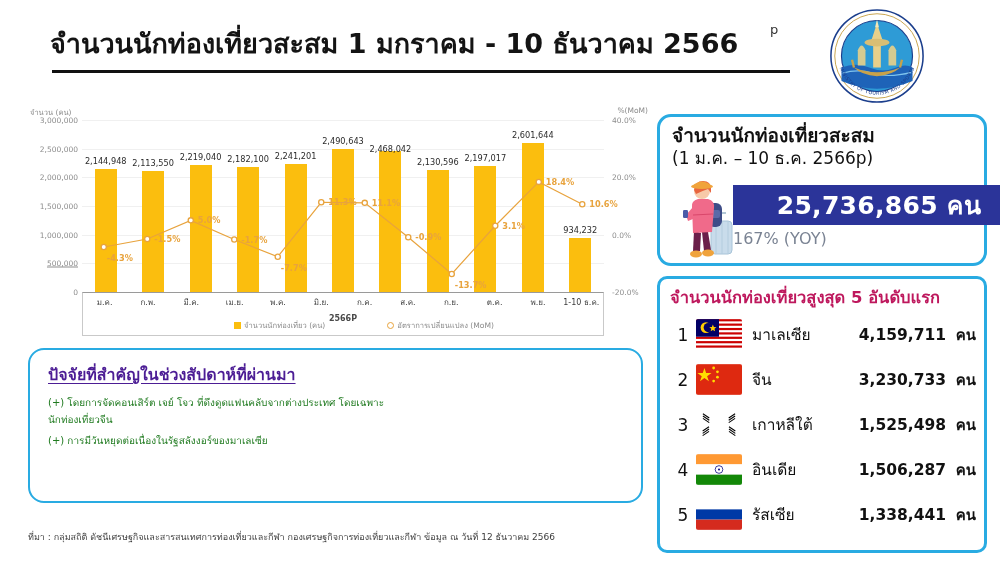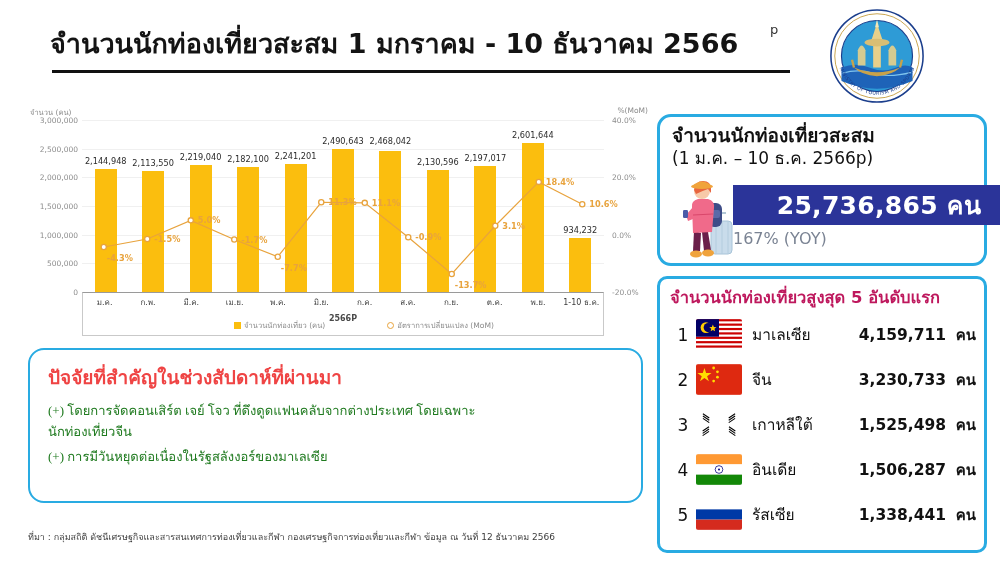--- a/index.html
+++ b/index.html
@@ -183,31 +183,31 @@
   #factors-box {
     position: absolute;
     left: 28px; top: 348px;
     width: 615px; height: 155px;
     border: 2.5px solid #29ABE2;
     border-radius: 16px;
     background: #fff;
     padding: 12px 18px 10px 18px;
   }
   #factors-heading {
-    font-size: 19px;
-    font-weight: 700;
-    color: #ef4444;
+    font-size: 16px;
+    font-weight: 700;
+    color: #4c1d95;
+    text-decoration: underline;
     text-underline-offset: 3px;
     margin-bottom: 9px;
   }
   .factor-line {
-    font-size: 13px;
+    font-size: 10px;
     color: #1F7A1F;
     line-height: 1.48;
-    font-family: Liberation Serif, serif;
   }
   #factor-0 { margin-bottom: 2px; }
   #factor-1 { margin-top: 6px; }
 
   
   #source-note {
     position: absolute;
     left: 28px; top: 530px;
     font-size: 9px;
     color: #3c3c3c;
@@ -373,21 +373,21 @@
 
   <div class="axis-title" id="y-axis-title">จำนวน (คน)</div>
   <div class="axis-title" id="y2-axis-title">%(MoM)</div>
 
   <div id="y-axis-left">
       <div class="ytick" style="top: 0px;">3,000,000</div>
       <div class="ytick" style="top: 28.6667px;">2,500,000</div>
       <div class="ytick" style="top: 57.3333px;">2,000,000</div>
       <div class="ytick" style="top: 86px;">1,500,000</div>
       <div class="ytick" style="top: 114.667px;">1,000,000</div>
-      <div class="ytick" style="top: 143.333px;">500,000</div>
+      <div class="ytick" style="top: 143.333px; text-decoration: underline;">500,000</div>
       <div class="ytick" style="top: 172px;">0</div>
     </div>
   <div id="y-axis-right">
       <div class="ytick" style="top: 0px;">40.0%</div>
       <div class="ytick" style="top: 57.3333px;">20.0%</div>
       <div class="ytick" style="top: 114.667px;">0.0%</div>
       <div class="ytick" style="top: 172px;">-20.0%</div>
     </div>
 
   <div id="plot">
@@ -419,21 +419,21 @@
         </div>
         <div class="bar-slot">
           <div class="bar-label" style="bottom: 131.496px;">2,241,201</div>
           <div class="bar" style="height: 128.496px; background: rgb(251, 190, 14);"></div>
         </div>
         <div class="bar-slot">
           <div class="bar-label" style="bottom: 145.797px;">2,490,643</div>
           <div class="bar" style="height: 142.797px; background: rgb(251, 190, 14);"></div>
         </div>
         <div class="bar-slot">
-          <div class="bar-label" style="bottom: 146px; text-align: right;">2,468,042</div>
+          <div class="bar-label" style="bottom: 138px; text-align: right;">2,468,042</div>
           <div class="bar" style="height: 141.501px; background: rgb(251, 190, 14);"></div>
         </div>
         <div class="bar-slot">
           <div class="bar-label" style="bottom: 125.154px;">2,130,596</div>
           <div class="bar" style="height: 122.154px; background: rgb(251, 190, 14);"></div>
         </div>
         <div class="bar-slot">
           <div class="bar-label" style="bottom: 128.962px;">2,197,017</div>
           <div class="bar" style="height: 125.962px; background: rgb(251, 190, 14);"></div>
         </div>

